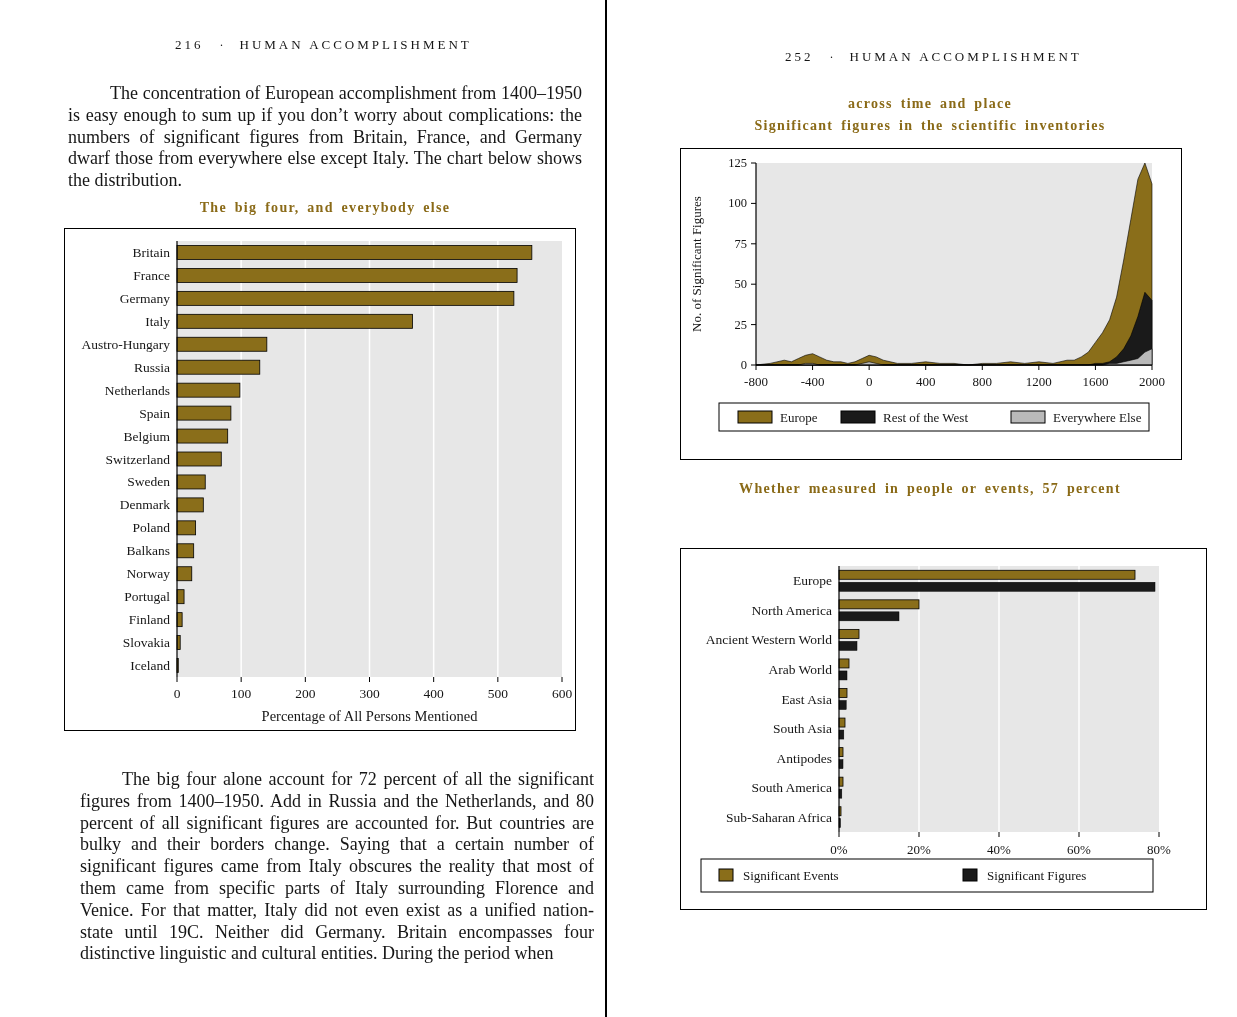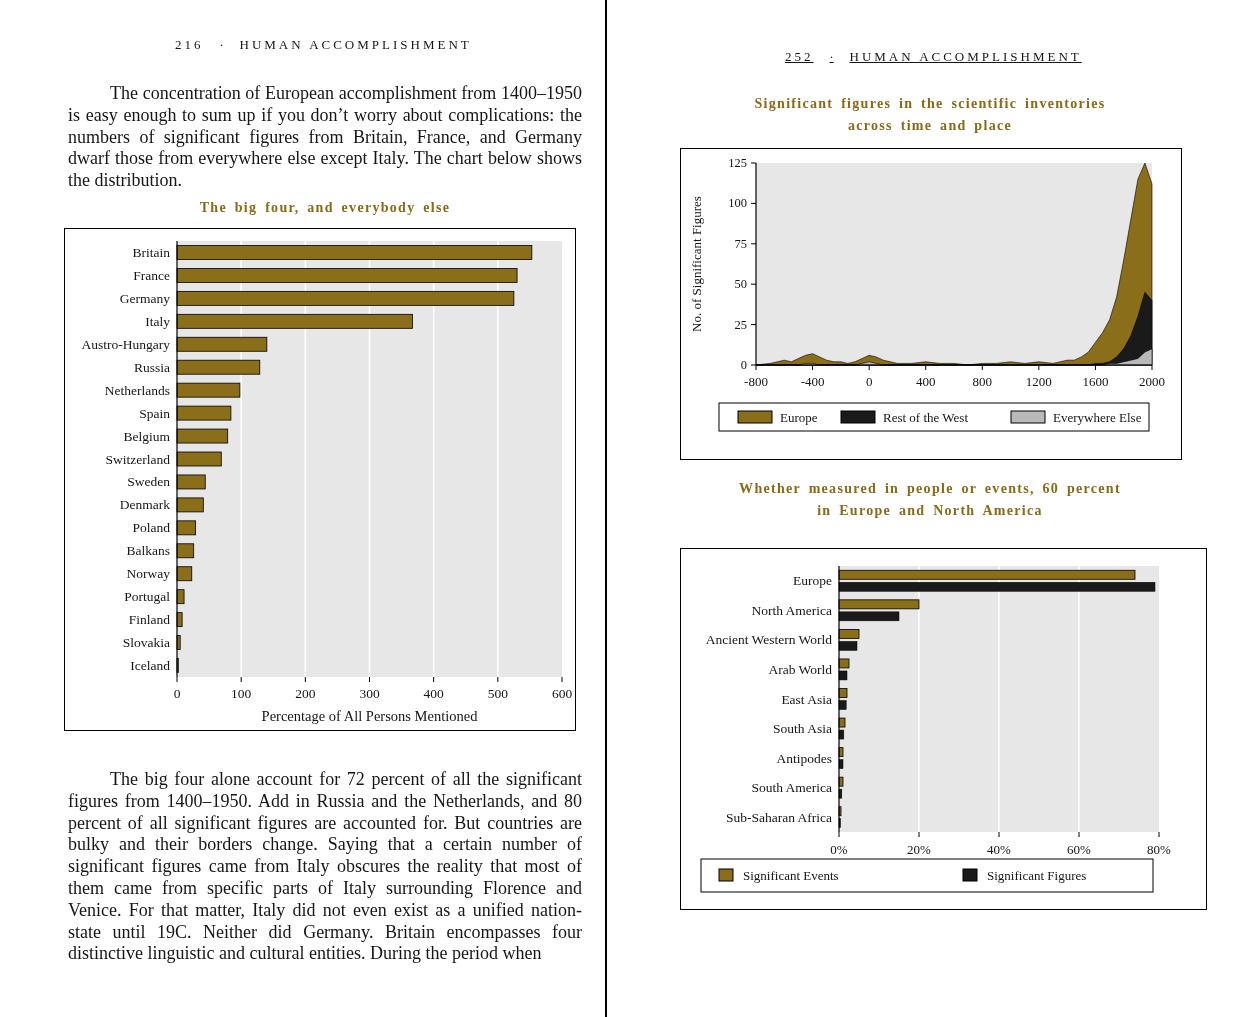--- a/index.html
+++ b/index.html
@@ -7,28 +7,28 @@
     width:1237px; height:1017px; background:#ffffff;
     font-family:"Liberation Serif", serif; color:#161616;
     position:relative; overflow:hidden;
   }
   .spread { position:relative; width:1237px; height:1017px; }
   .gutter { position:absolute; left:605px; top:0; width:2px; height:1017px; background:#000; }
 
   .running-header { position:absolute; font-size:13px; letter-spacing:3px; white-space:nowrap; }
   .running-header .hdr-dot { letter-spacing:0; margin:0 16px; font-size:12px; }
   #header-left { left:175px; top:37px; }
-  #header-right { left:785px; top:49px;text-decoration:underline; }
+  #header-right { left:785px; top:49px; }
 
   .body-text {
     position:absolute; width:514px; text-align:justify;
     font-size:18px; line-height:21.8px; text-indent:42px; margin:0;
   }
   #para1 { left:68px; top:83px; }
-  #para2 { left:68px; top:769px; }
+  #para2 { left:80px; top:769px; }
 
   .chart-heading {
     position:absolute; text-align:center; color:#8a6a17; font-weight:bold;
     font-size:14px; letter-spacing:1.3px; word-spacing:3px; line-height:21.5px;
   }
   #heading-big-four { left:68px; top:197px; width:514px; }
   #heading-area { left:680px; top:93px; width:500px; }
   #heading-regions { left:655px; top:478px; width:550px; line-height:22px; }
 
   .chart-frame { position:absolute; border:1px solid #000; background:#fff; }
@@ -119,22 +119,22 @@
   </div>
 
   <div class="gutter"></div>
 
   <div>
     <div class="running-header" id="header-right">
       <span>252</span><span class="hdr-dot">·</span><span>HUMAN ACCOMPLISHMENT</span>
     </div>
 
     <div class="chart-heading" id="heading-area">
+      <div>across time and place</div>
       <div>Significant figures in the scientific inventories</div>
-      <div>across time and place</div>
     </div>
 
     <div class="chart-frame" id="chart-area"><svg width="498" height="308">
           <rect x="75" y="14" width="396" height="202" fill="#e7e7e7"></rect>
           <polygon points="75,216 75.0,216.0 89.1,214.4 103.3,211.2 110.4,212.8 117.4,209.5 124.5,206.3 131.6,204.7 138.6,207.9 145.7,211.2 152.8,212.8 159.9,212.8 166.9,214.4 174.0,212.8 181.1,209.5 188.1,206.3 195.2,207.9 202.3,211.2 209.4,212.8 216.4,214.4 230.6,214.4 244.7,212.8 258.9,214.4 273.0,214.4 287.1,216.0 301.3,214.4 315.4,214.4 329.6,212.8 343.7,214.4 357.9,212.8 372.0,214.4 386.1,211.2 393.2,211.2 400.3,207.9 407.4,203.1 414.4,193.4 421.5,183.7 428.6,170.8 435.6,148.1 442.7,111.0 449.8,70.6 456.9,30.2 463.9,14.0 471.0,35.0 471,216" fill="#8a6e1a" stroke="#000" stroke-width="0.6"></polygon>
           <polygon points="75,216 75.0,216.0 89.1,216.0 103.3,216.0 110.4,216.0 117.4,216.0 124.5,216.0 131.6,216.0 138.6,216.0 145.7,216.0 152.8,216.0 159.9,216.0 166.9,216.0 174.0,216.0 181.1,216.0 188.1,216.0 195.2,216.0 202.3,216.0 209.4,216.0 216.4,216.0 230.6,216.0 244.7,216.0 258.9,216.0 273.0,216.0 287.1,216.0 301.3,216.0 315.4,216.0 329.6,216.0 343.7,216.0 357.9,216.0 372.0,216.0 386.1,216.0 393.2,216.0 400.3,216.0 407.4,216.0 414.4,214.4 421.5,214.4 428.6,212.8 435.6,207.9 442.7,199.8 449.8,186.9 456.9,167.5 463.9,143.3 471.0,151.4 471,216" fill="#1a1a1a" stroke="#000" stroke-width="0.6"></polygon>
           <polygon points="75,216 75.0,216.0 89.1,216.0 103.3,216.0 110.4,216.0 117.4,216.0 124.5,214.4 131.6,214.4 138.6,216.0 145.7,216.0 152.8,216.0 159.9,216.0 166.9,216.0 174.0,216.0 181.1,214.4 188.1,212.8 195.2,214.4 202.3,216.0 209.4,216.0 216.4,216.0 230.6,216.0 244.7,216.0 258.9,216.0 273.0,216.0 287.1,216.0 301.3,216.0 315.4,216.0 329.6,216.0 343.7,216.0 357.9,216.0 372.0,216.0 386.1,216.0 393.2,216.0 400.3,216.0 407.4,216.0 414.4,216.0 421.5,216.0 428.6,214.4 435.6,214.4 442.7,212.8 449.8,211.2 456.9,209.5 463.9,203.1 471.0,199.8 471,216" fill="#b9b9b9" stroke="#000" stroke-width="0.6"></polygon>
           <line x1="75" y1="14" x2="75" y2="216" stroke="#000" stroke-width="1.2"></line>
           <line x1="75" y1="216" x2="471" y2="216" stroke="#000" stroke-width="1.2"></line>
           <line x1="70" y1="216" x2="75" y2="216" stroke="#000" stroke-width="1"></line>
@@ -169,22 +169,21 @@
           <rect x="38" y="254" width="430" height="28" fill="#fff" stroke="#000" stroke-width="1"></rect>
           <rect x="57" y="262" width="34" height="12" fill="#8a6e1a" stroke="#000" stroke-width="1"></rect>
           <text x="99" y="272.5" font-size="13">Europe</text>
           <rect x="160" y="262" width="34" height="12" fill="#1a1a1a" stroke="#000" stroke-width="1"></rect>
           <text x="202" y="272.5" font-size="13">Rest of the West</text>
           <rect x="330" y="262" width="34" height="12" fill="#b9b9b9" stroke="#000" stroke-width="1"></rect>
           <text x="372" y="272.5" font-size="13">Everywhere Else</text>
         </svg></div>
 
     <div class="chart-heading" id="heading-regions">
-      <div>Whether measured in people or events, 60 percent</div>
-      <div>in Europe and North America</div>
+      <div>Whether measured in people or events, 57 percent</div>
     </div>
 
     <div class="chart-frame" id="chart-regions"><svg width="523" height="358">
           <rect x="158" y="17" width="320" height="266" fill="#e7e7e7"></rect>
           <line x1="238" y1="17" x2="238" y2="283" stroke="#fff" stroke-width="1.5"></line>
           <line x1="318" y1="17" x2="318" y2="283" stroke="#fff" stroke-width="1.5"></line>
           <line x1="398" y1="17" x2="398" y2="283" stroke="#fff" stroke-width="1.5"></line>
           <rect x="158" y="21.27777777777778" width="296" height="9" fill="#8a6e1a" stroke="#000" stroke-width="0.8"></rect>
           <rect x="158" y="33.27777777777778" width="316" height="9" fill="#1a1a1a" stroke="#000" stroke-width="0.5"></rect>
           <text x="151" y="36.27777777777778" text-anchor="end" font-size="13.5">Europe</text>

